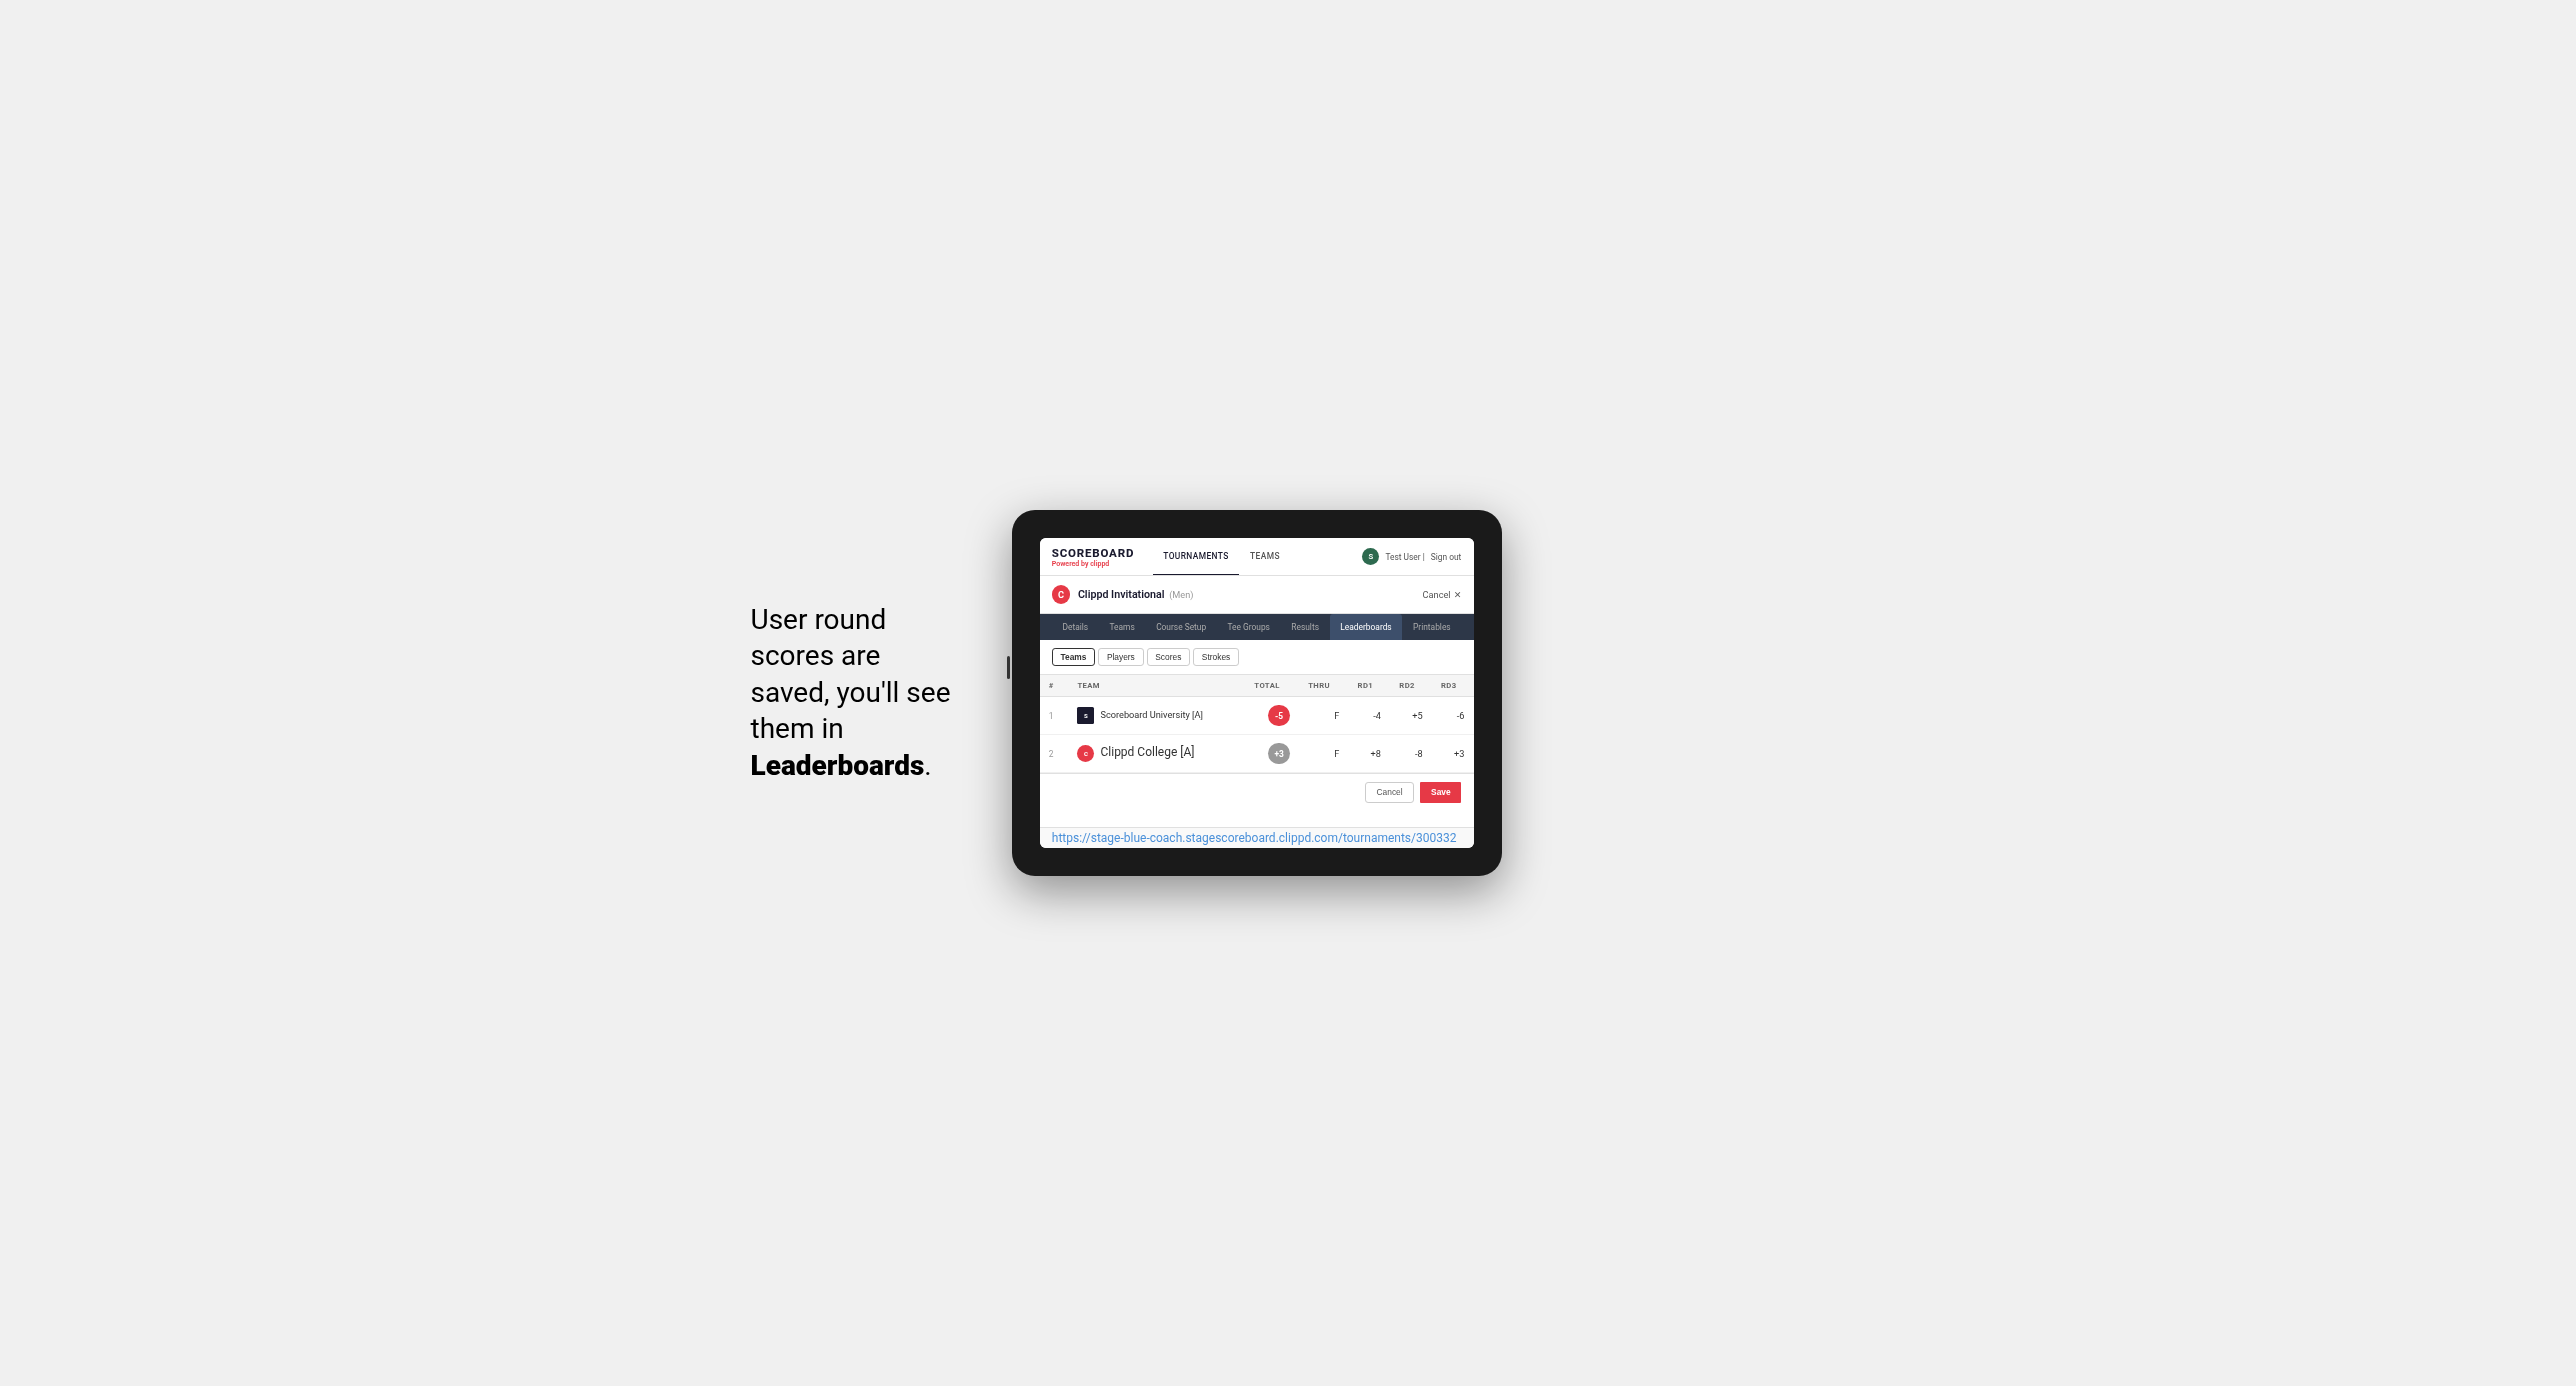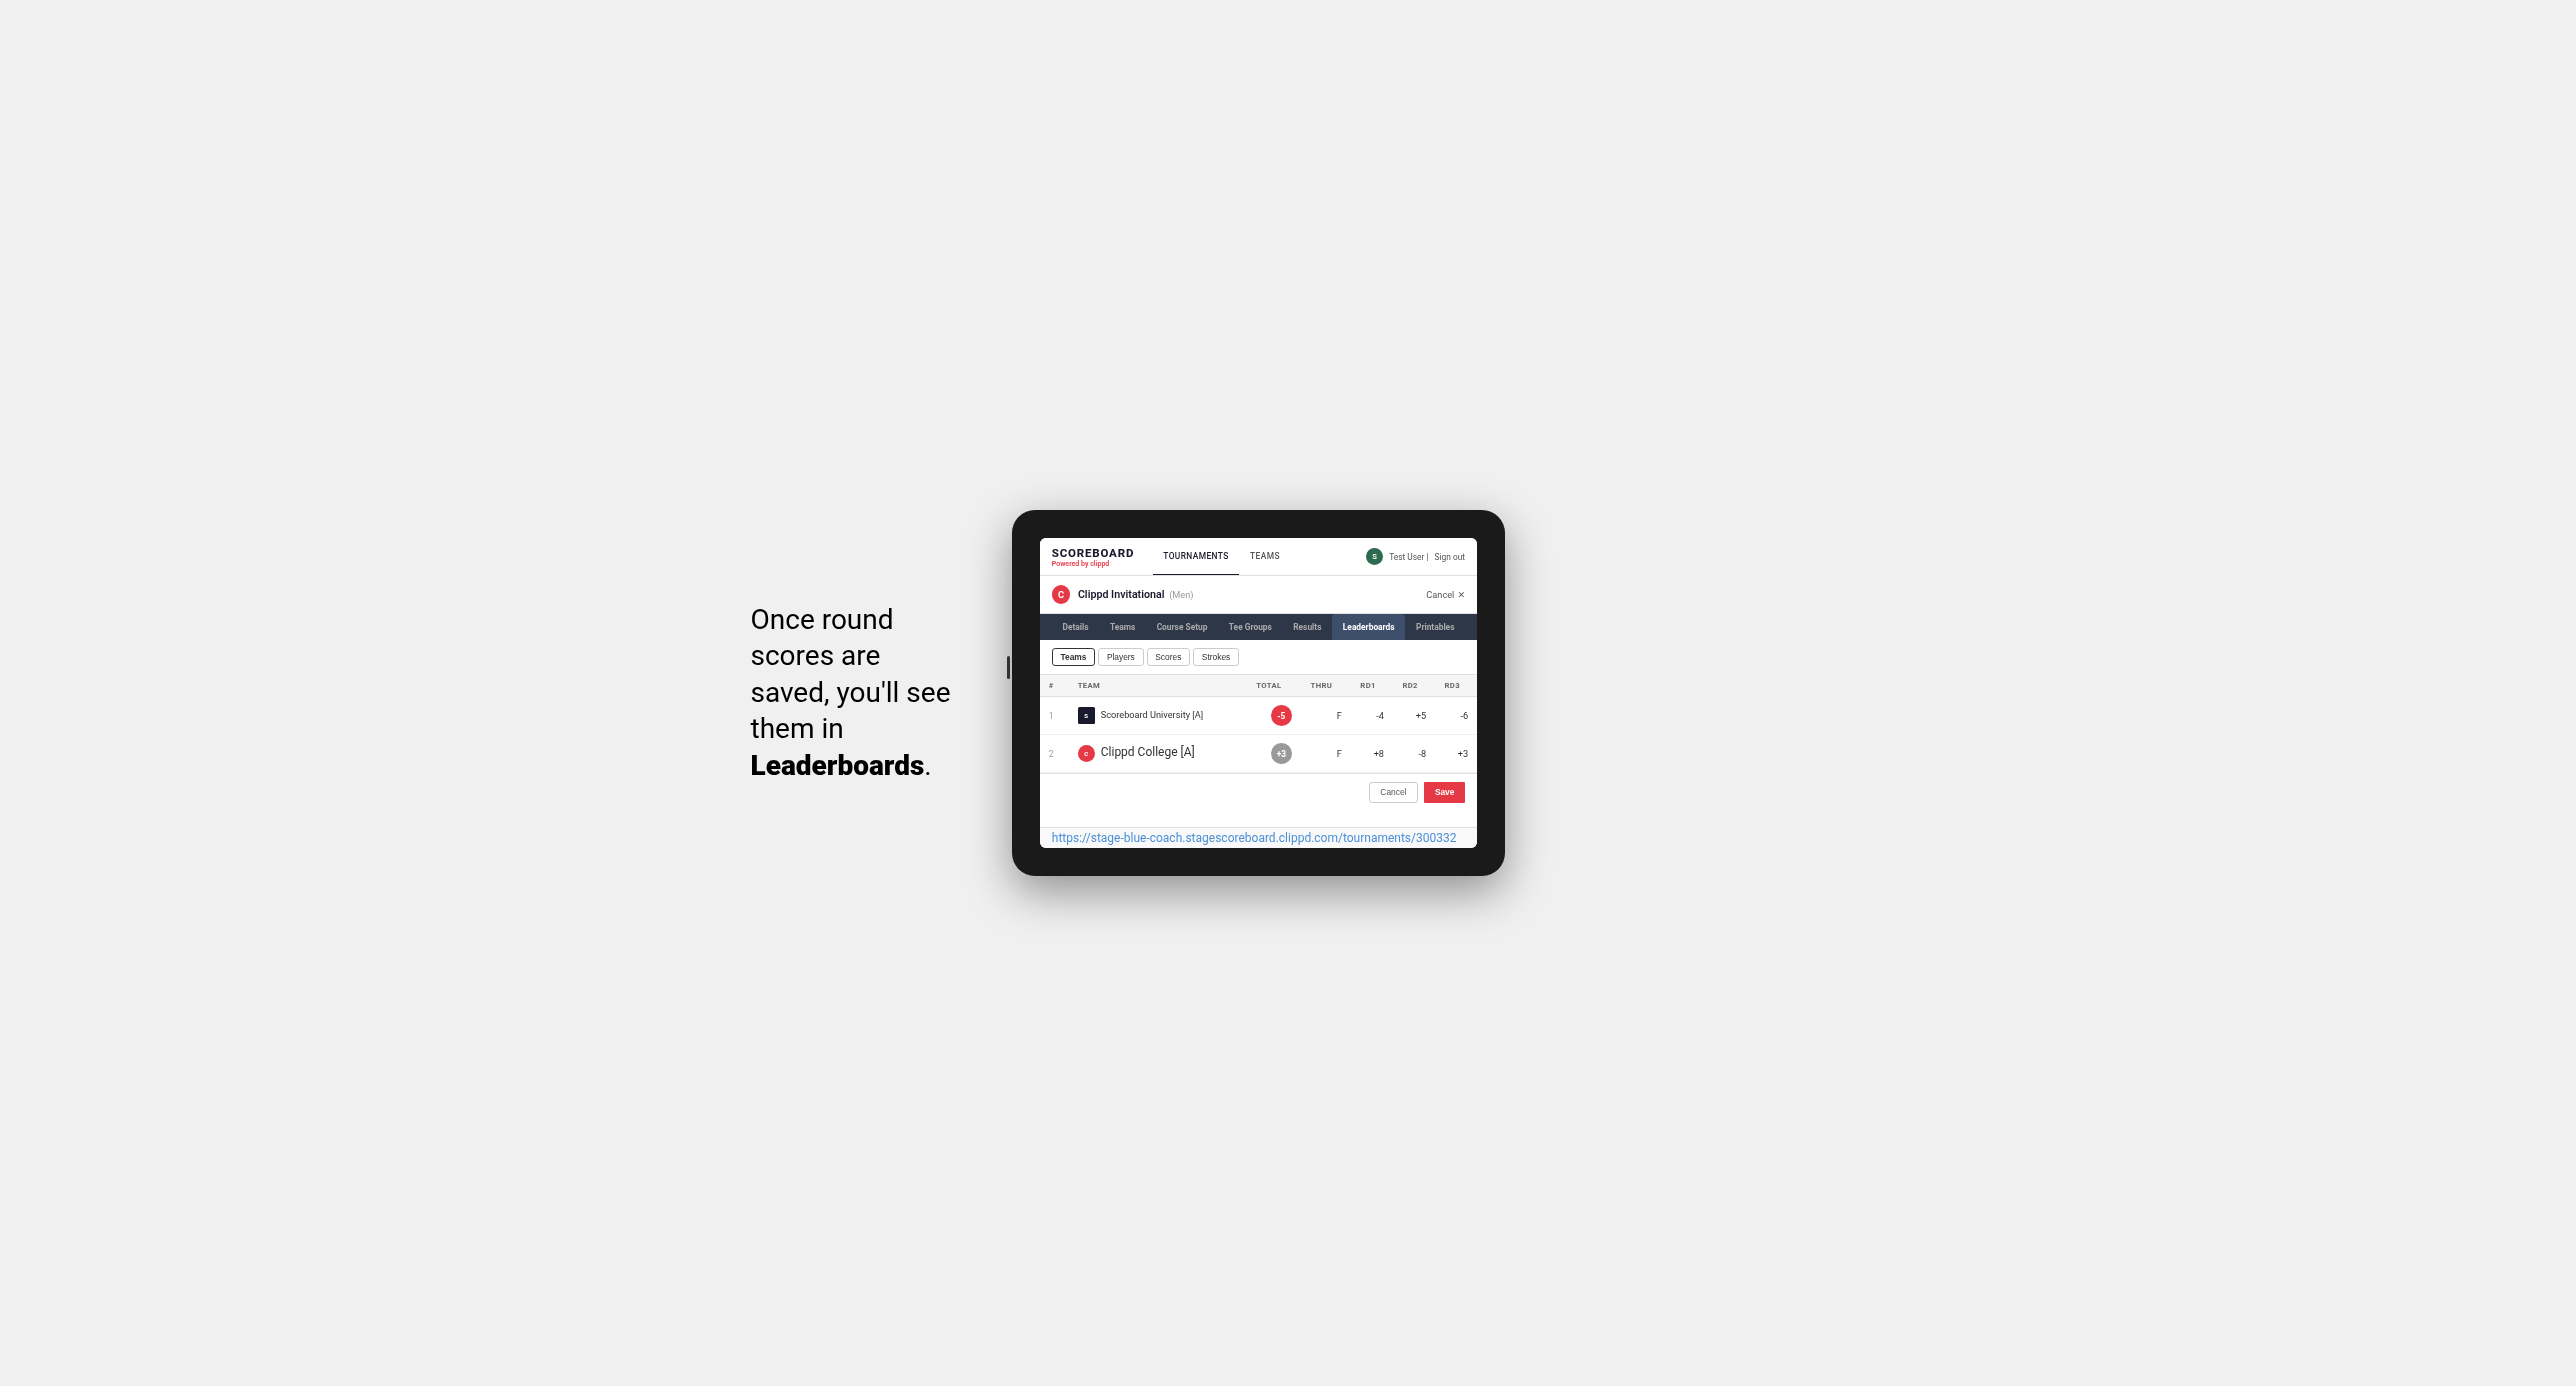--- a/index.html
+++ b/index.html
@@ -157,21 +157,20 @@
       background: #2d3748;
       display: flex;
       padding: 0 12.3px;
     }
     .sub-nav-item {
       padding: 7.7px 10.7px;
       font-size: 8.4px;
       color: #aaa;
       cursor: pointer;
       border-bottom: 1.5px solid transparent;
-      font-weight: bold;
     }
     .sub-nav-item.active {
       color: #fff;
       background: #3d4f6b;
       border-radius: 3.1px 3.1px 0 0;
     }
     
     .filter-bar {
       padding: 7.7px 12.3px;
       display: flex;
@@ -304,21 +303,21 @@
     .tablet-outer {
       position: relative;
     }
   </style>
 </head>
 <body>
 
 <div class="page-wrapper">
 
   <div class="sidebar-text">
-    <span>Once round</span><br>
+    <span>User round</span><br>
     <span>scores are</span><br>
     <span>saved, you'll see</span><br>
     <span>them in</span><br>
     <strong>Leaderboards</strong><span>.</span>
   </div>
 
   <div class="tablet-outer">
     <div class="tablet-frame">
       <div class="tablet-screen">
 

